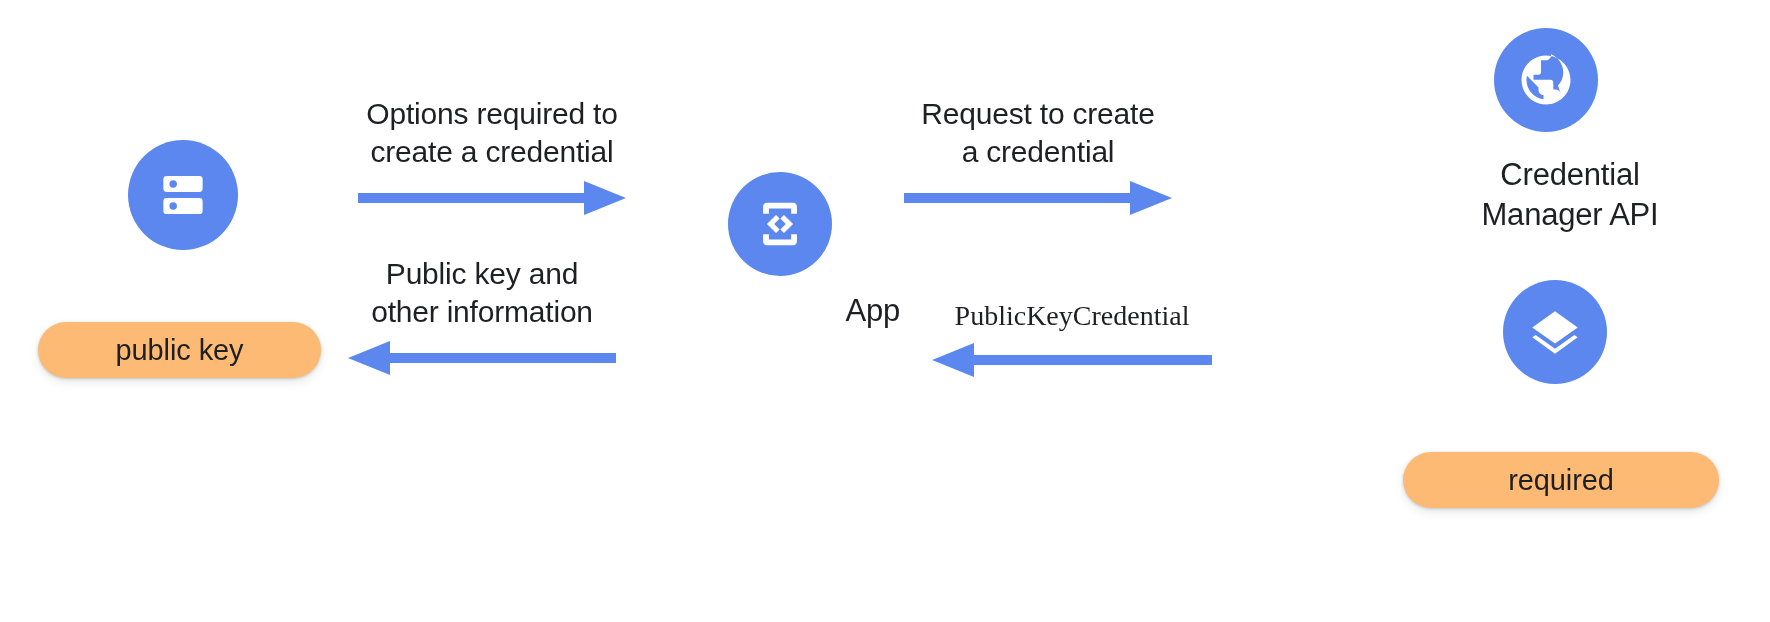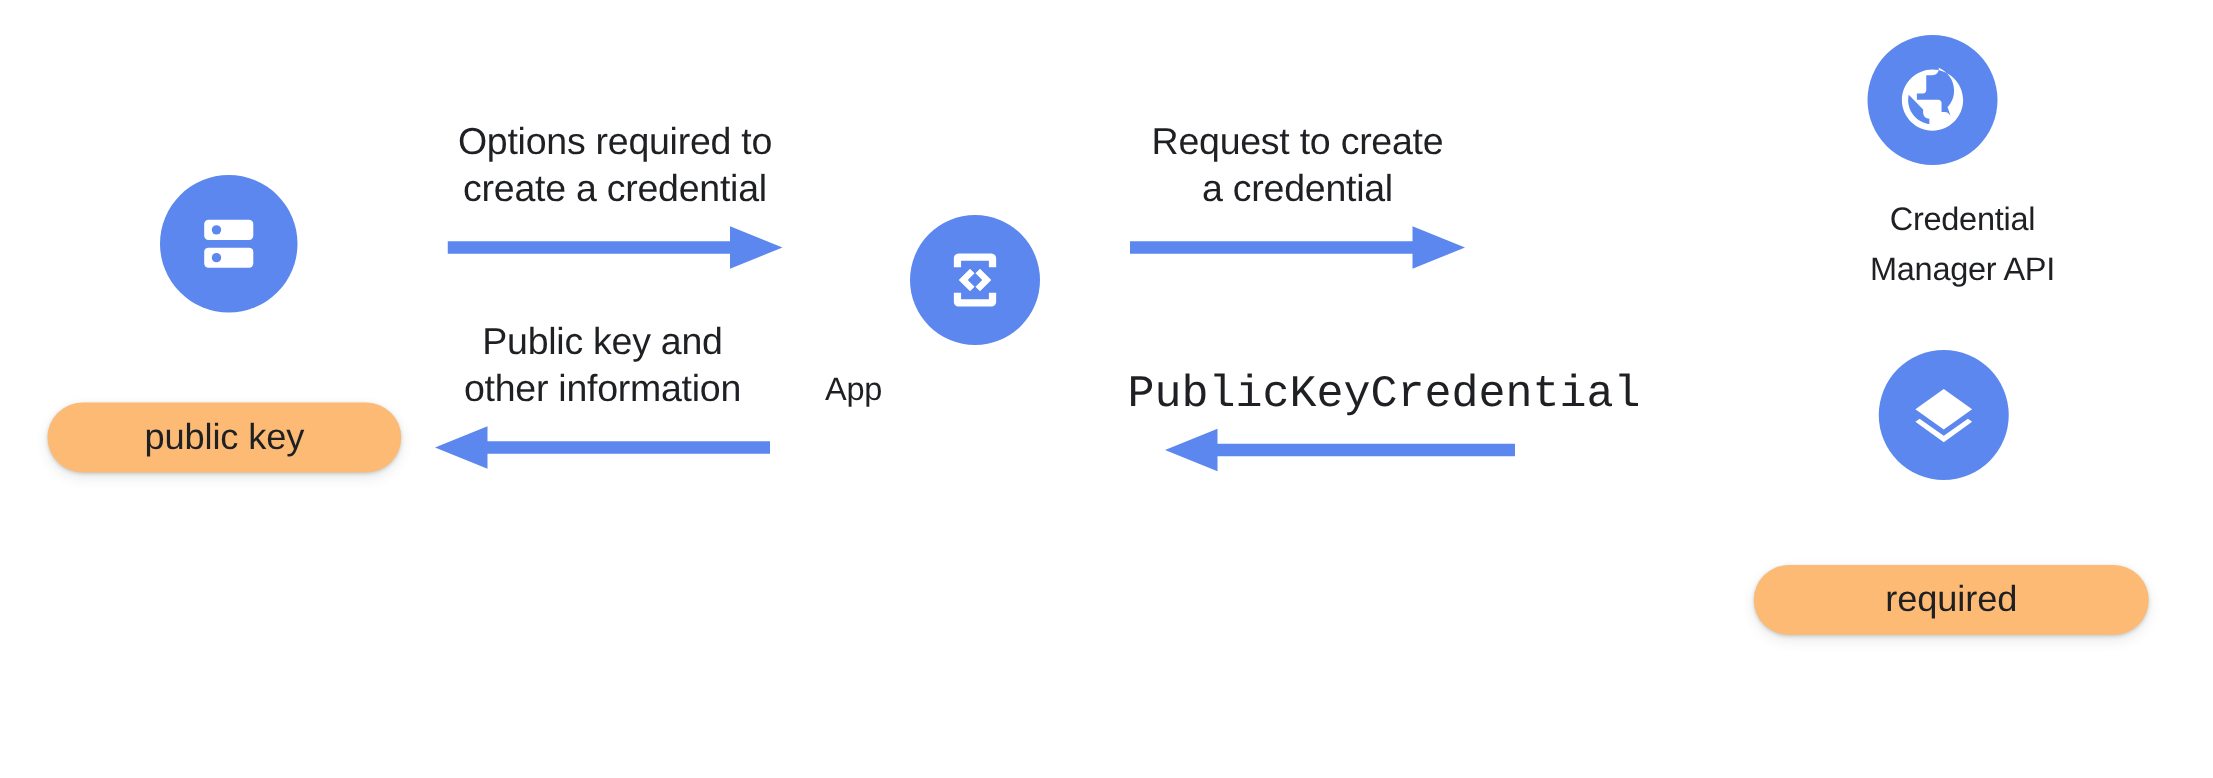--- a/index.html
+++ b/index.html
@@ -31,21 +31,21 @@
   }
   .icon-circle {
     background: #5b87ee;
     border-radius: 50%;
     display: flex;
     align-items: center;
     justify-content: center;
   }
   .node-label {
     color: #1f2023;
-    font-size: 26px;
+    font-size: 31px;
     line-height: 40px;
     text-align: center;
     font-weight: 400;
     letter-spacing: -0.2px;
     white-space: pre-line;
   }
 
   
   .chip {
     position: absolute;
@@ -69,22 +69,22 @@
   }
   .flow-label {
     color: #1f2023;
     font-size: 30px;
     line-height: 38px;
     text-align: center;
     white-space: pre-line;
     letter-spacing: -0.2px;
   }
   .flow-label.mono {
-    font-family: Liberation Mono, monospace;
-    font-size: 36px;
+    font-family: Liberation Serif, serif;
+    font-size: 28px;
     letter-spacing: 0px;
   }
   .arrow-svg { display: block; }
 </style>
 </head>
 <body>
 
 <div id="canvas">
 
   <div class="node" style="left:128px; top:140px; width:110px;">
@@ -108,21 +108,21 @@
         <path d="M6.6 3.2h10.8c0.9 0 1.6 0.7 1.6 1.6v3.0h-2.4V5.6H7.4v2.2H5.0v-3.0c0-0.9 0.7-1.6 1.6-1.6z" fill="#ffffff"></path>
 
         <path d="M5.0 16.2h2.4v2.2h9.2v-2.2h2.4v3.0c0 0.9-0.7 1.6-1.6 1.6H6.6c-0.9 0-1.6-0.7-1.6-1.6v-3.0z" fill="#ffffff"></path>
 
         <path d="M10.35 8.25l1.5 1.5-2.25 2.25 2.25 2.25-1.5 1.5L6.6 12z" fill="#ffffff"></path>
 
         <path d="M13.65 8.25L17.4 12l-3.75 3.75-1.5-1.5L14.4 12l-2.25-2.25z" fill="#ffffff"></path>
       </svg>
     </div>
   </div>
-  <div class="abs node-label" style="left:660px; top:291px; width:240px; text-align:left;">App</div>
+  <div class="abs node-label" style="left:660px; top:291px; width:240px; text-align:right;">App</div>
 
   <div class="node" style="left:1494px; top:28px; width:104px;">
     <div class="icon-circle" style="width:104px; height:104px;">
       <svg width="60" height="60" viewBox="0 0 24 24" aria-hidden="true">
         <path fill="#ffffff" d="M12 2.2C6.6 2.2 2.2 6.6 2.2 12S6.6 21.8 12 21.8 21.8 17.4 21.8 12 17.4 2.2 12 2.2zm-1 17.5c-3.9-0.5-6.8-3.8-6.8-7.7 0-0.6 0.1-1.2 0.2-1.7L9 15v1c0 1.1 0.9 2 2 2v1.7zm6.8-2.5c-0.3-0.8-1-1.4-1.9-1.4h-1v-2.9c0-0.55-0.45-1-1-1H7v-2h2c0.55 0 1-0.45 1-1V4.1h2c1.1 0 2-0.9 2-2v-0.4c2.9 1.2 4.9 4 4.9 7.3 0 2.05-0.8 3.9-2.1 5.2z"></path>
       </svg>
     </div>
   </div>
   <div class="abs node-label" style="left:1420px; top:155px; width:300px; text-align:center;">Credential
 Manager API</div>

